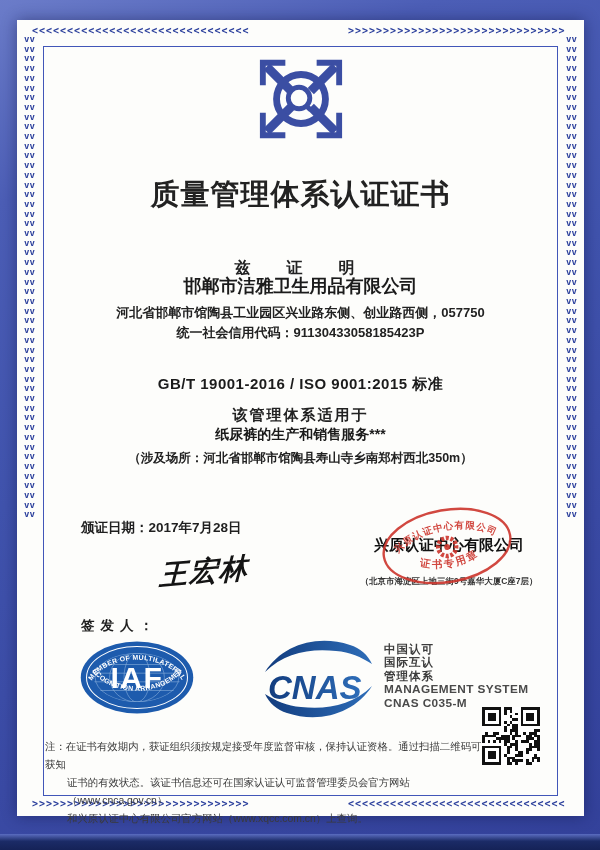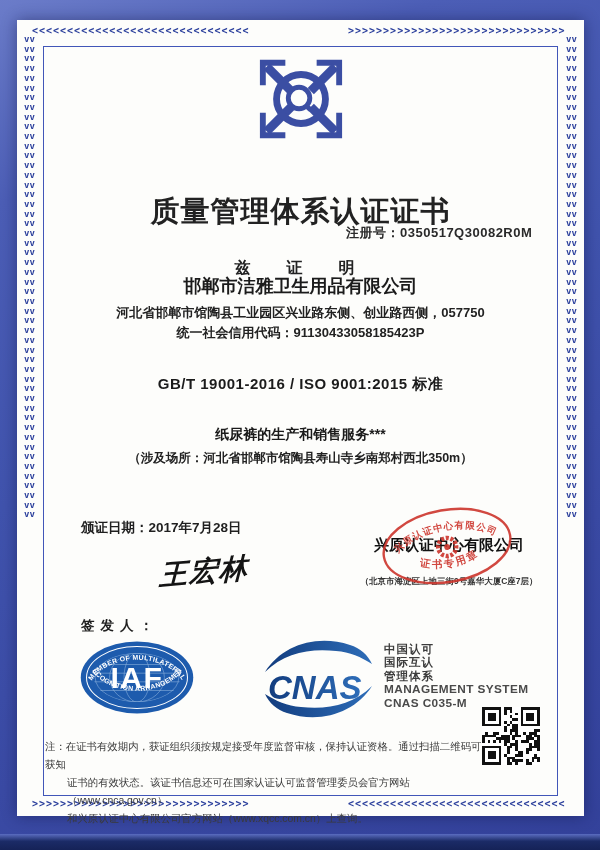--- a/index.html
+++ b/index.html
@@ -17,21 +17,21 @@
   .chev-h.left-grp{left:15px;}
   .chev-h.right-grp{left:331px;}
   .chev-v{top:15px;width:13px;height:762px;font-size:9px;line-height:9.7px;word-break:break-all;text-align:center;}
   .chev-v.left-col{left:6px;}
   .chev-v.right-col{left:548px;}
   .inner-rule{position:absolute;left:26px;top:26px;right:26px;bottom:20px;border:1px solid #4156b8;pointer-events:none;}
   
   .abs{position:absolute;}
   .ctr{left:0;right:0;text-align:center;}
   .logo-wrap{top:34px;}
-  .title{top:155px;font-size:29px;font-weight:800;letter-spacing:1px;color:#222;margin-top:17px;}
+  .title{top:155px;font-size:29px;font-weight:800;letter-spacing:1px;color:#222;}
   .regline{left:329px;top:204px;font-size:13px;font-weight:bold;color:#2a2a2a;letter-spacing:.5px;}
   .statement{top:238px;font-size:16px;font-weight:bold;letter-spacing:36px;padding-left:24px;color:#222;}
   .company{top:254px;font-size:18px;font-weight:800;color:#1b1b1b;}
   .addr{top:284px;font-size:13px;font-weight:bold;color:#222;}
   .credit{top:304px;font-size:13px;font-weight:bold;color:#222;}
   .std-head{top:334px;font-size:15px;font-weight:bold;letter-spacing:7px;padding-left:7px;color:#222;}
   .std-val{top:355px;font-size:15px;font-weight:800;letter-spacing:.5px;color:#1b1b1b;}
   .scope-head{top:386px;font-size:15px;font-weight:bold;letter-spacing:2px;color:#222;}
   .scope-val{top:406px;font-size:14px;font-weight:800;color:#1b1b1b;}
   .sites{top:430px;font-size:12.5px;font-weight:bold;color:#222;}
@@ -81,33 +81,31 @@
           <line x1="15" y1="79" x2="40" y2="54" stroke-width="9"></line>
           <line x1="85" y1="79" x2="60" y2="54" stroke-width="9"></line>
           <circle cx="50" cy="46" r="25" stroke-width="7"></circle>
           <circle cx="48" cy="45" r="11" stroke-width="5"></circle>
           <line x1="54" y1="52" x2="60" y2="57" stroke-width="5"></line>
         </g>
       </svg>
     </div>
 
     <div class="abs ctr title">质量管理体系认证证书</div>
-    <div class="abs regline">
-      <span>注册号：</span><span>0350517Q30082R0M</span>
-    </div>
 
     <div class="abs ctr statement">兹证明</div>
     <div class="abs ctr company">邯郸市洁雅卫生用品有限公司</div>
     <div class="abs ctr addr">河北省邯郸市馆陶县工业园区兴业路东侧、创业路西侧，057750</div>
     <div class="abs ctr credit">
       <span>统一社会信用代码：</span><span>91130433058185423P</span>
     </div>
 
     <div class="abs ctr std-val">GB/T 19001-2016 / ISO 9001:2015 标准</div>
 
+    <div class="abs ctr scope-head">该管理体系适用于</div>
     <div class="abs ctr scope-val">纸尿裤的生产和销售服务***</div>
     <div class="abs ctr sites">（涉及场所：河北省邯郸市馆陶县寿山寺乡南郑村西北350m）</div>
 
     <div class="abs issue">颁证日期：2017年7月28日</div>
     <div class="abs issuer">签发人：</div>
     <div class="abs signature">王宏林</div>
 
     <div class="abs certifier-name">兴原认证中心有限公司</div>
     <div class="abs certifier-addr">（北京市海淀区上地三街9号嘉华大厦C座7层）</div>
     <div class="abs seal">

